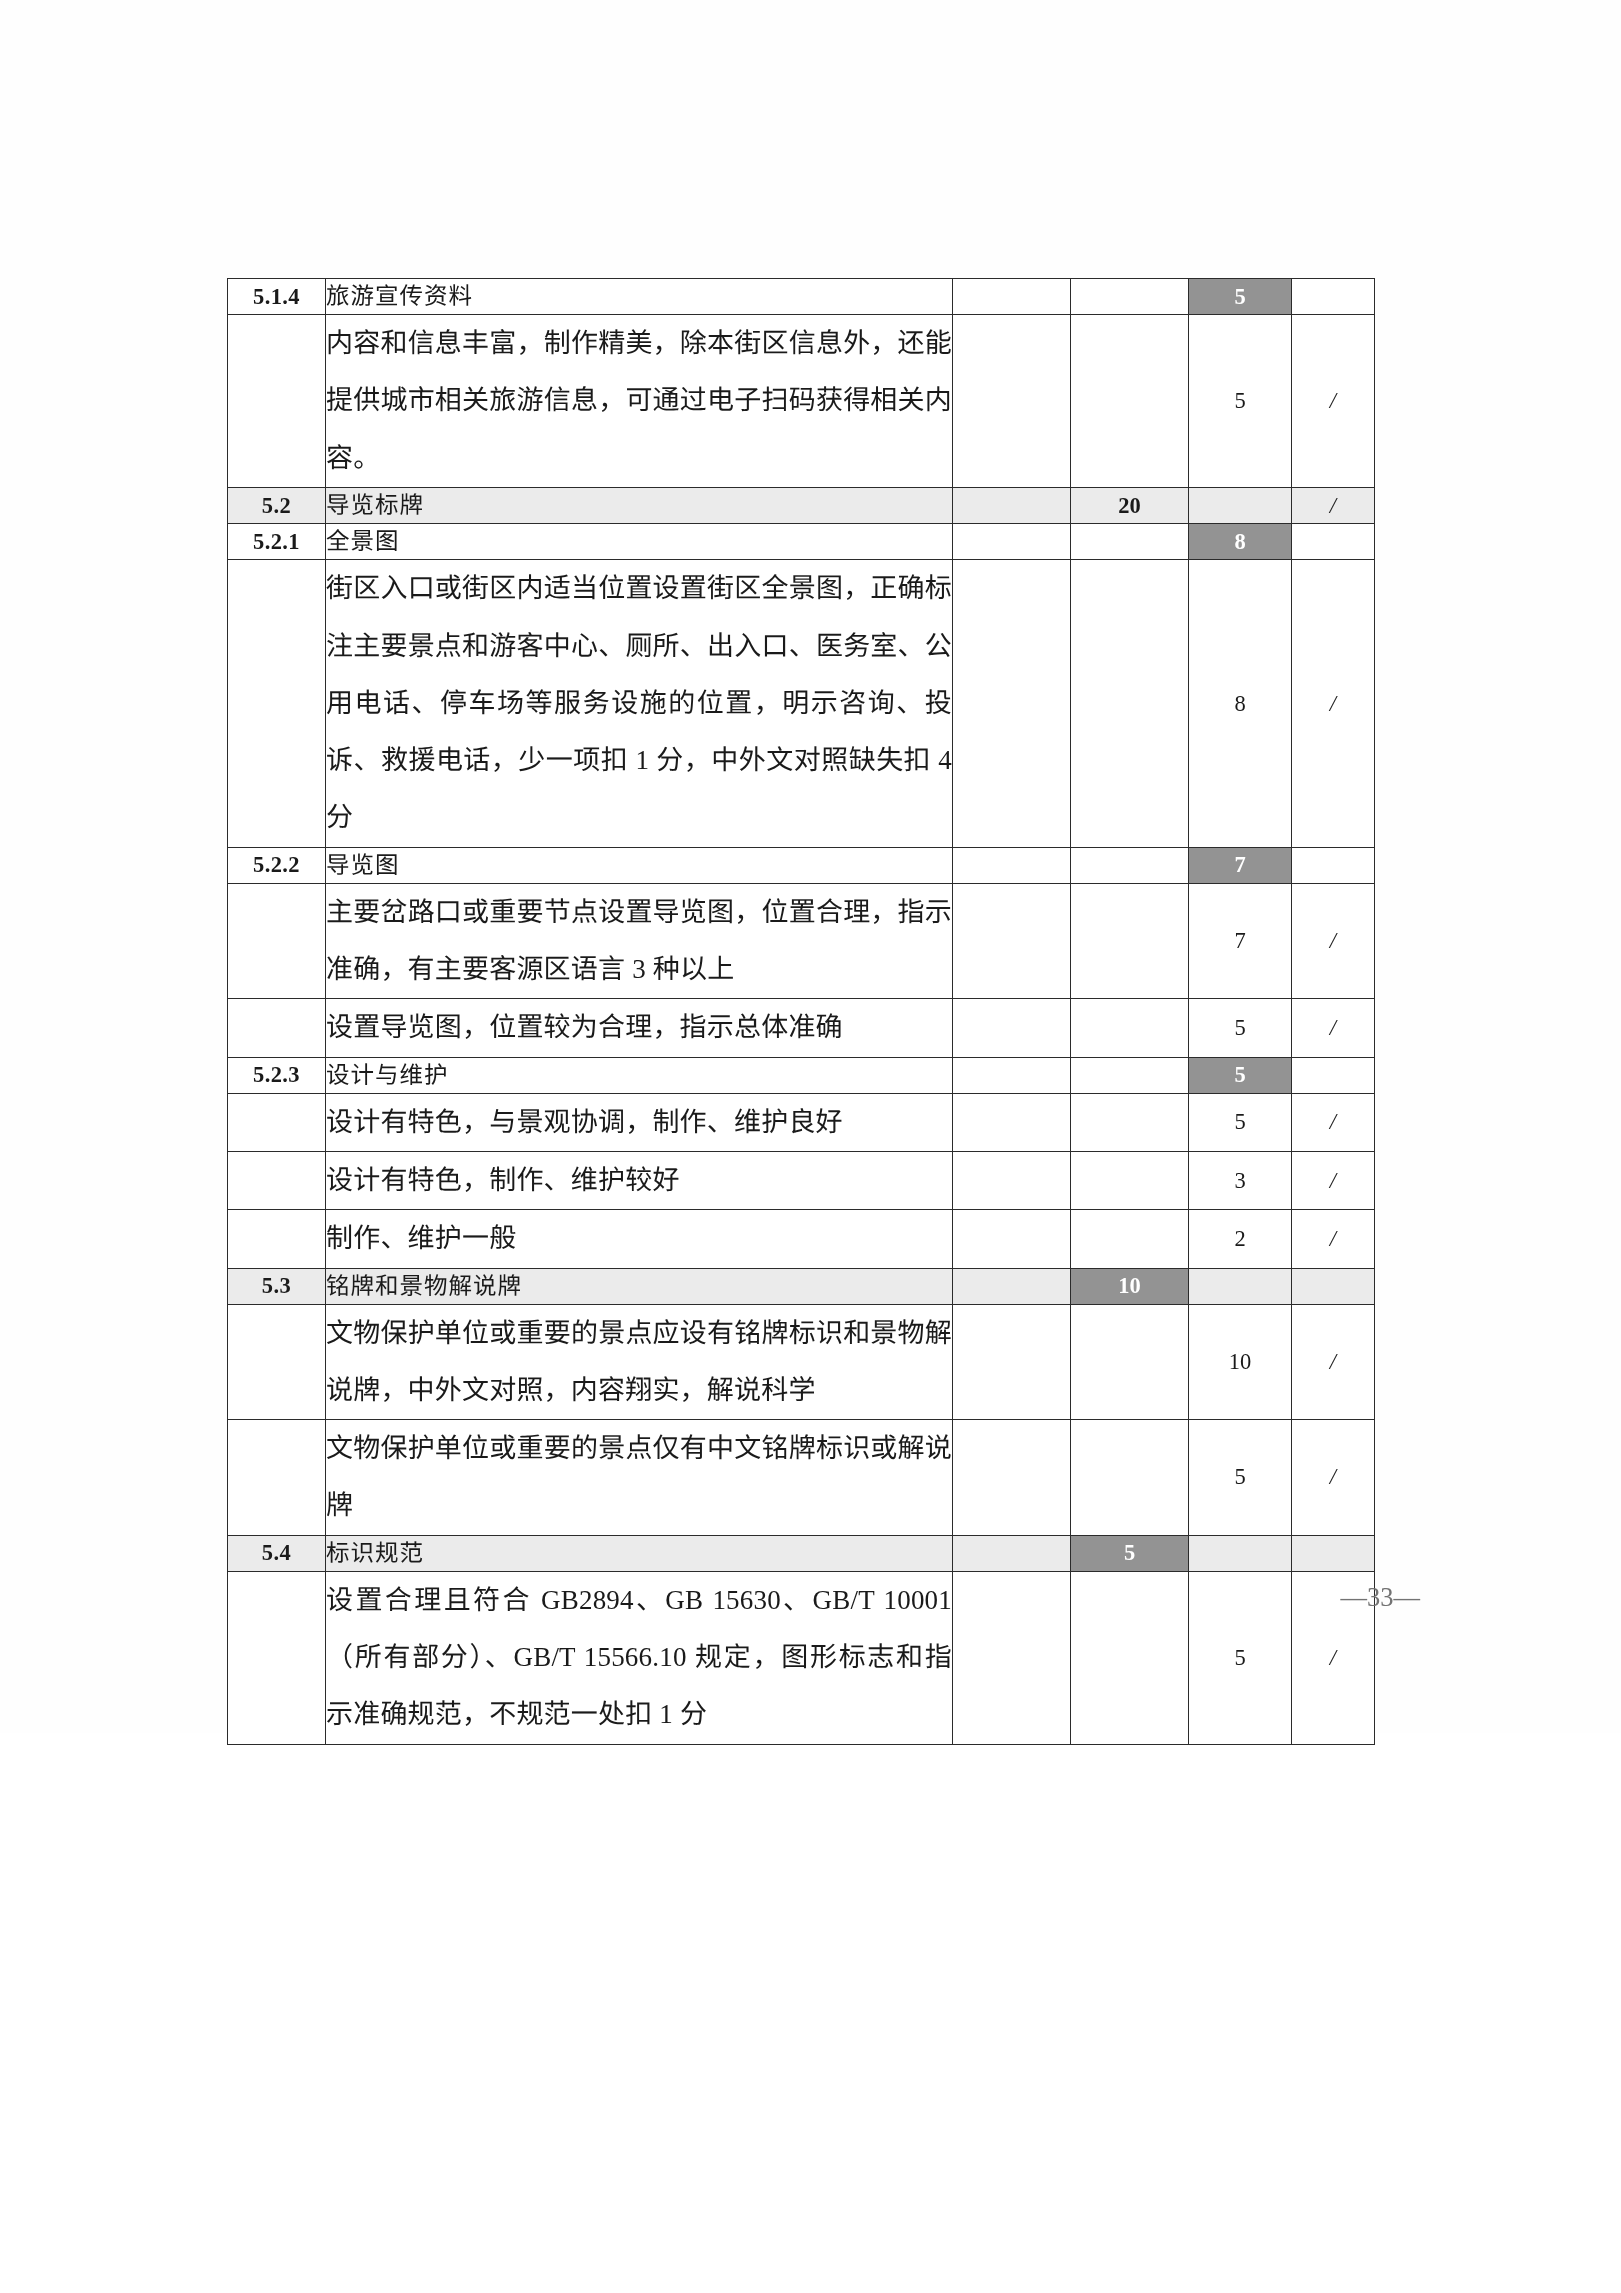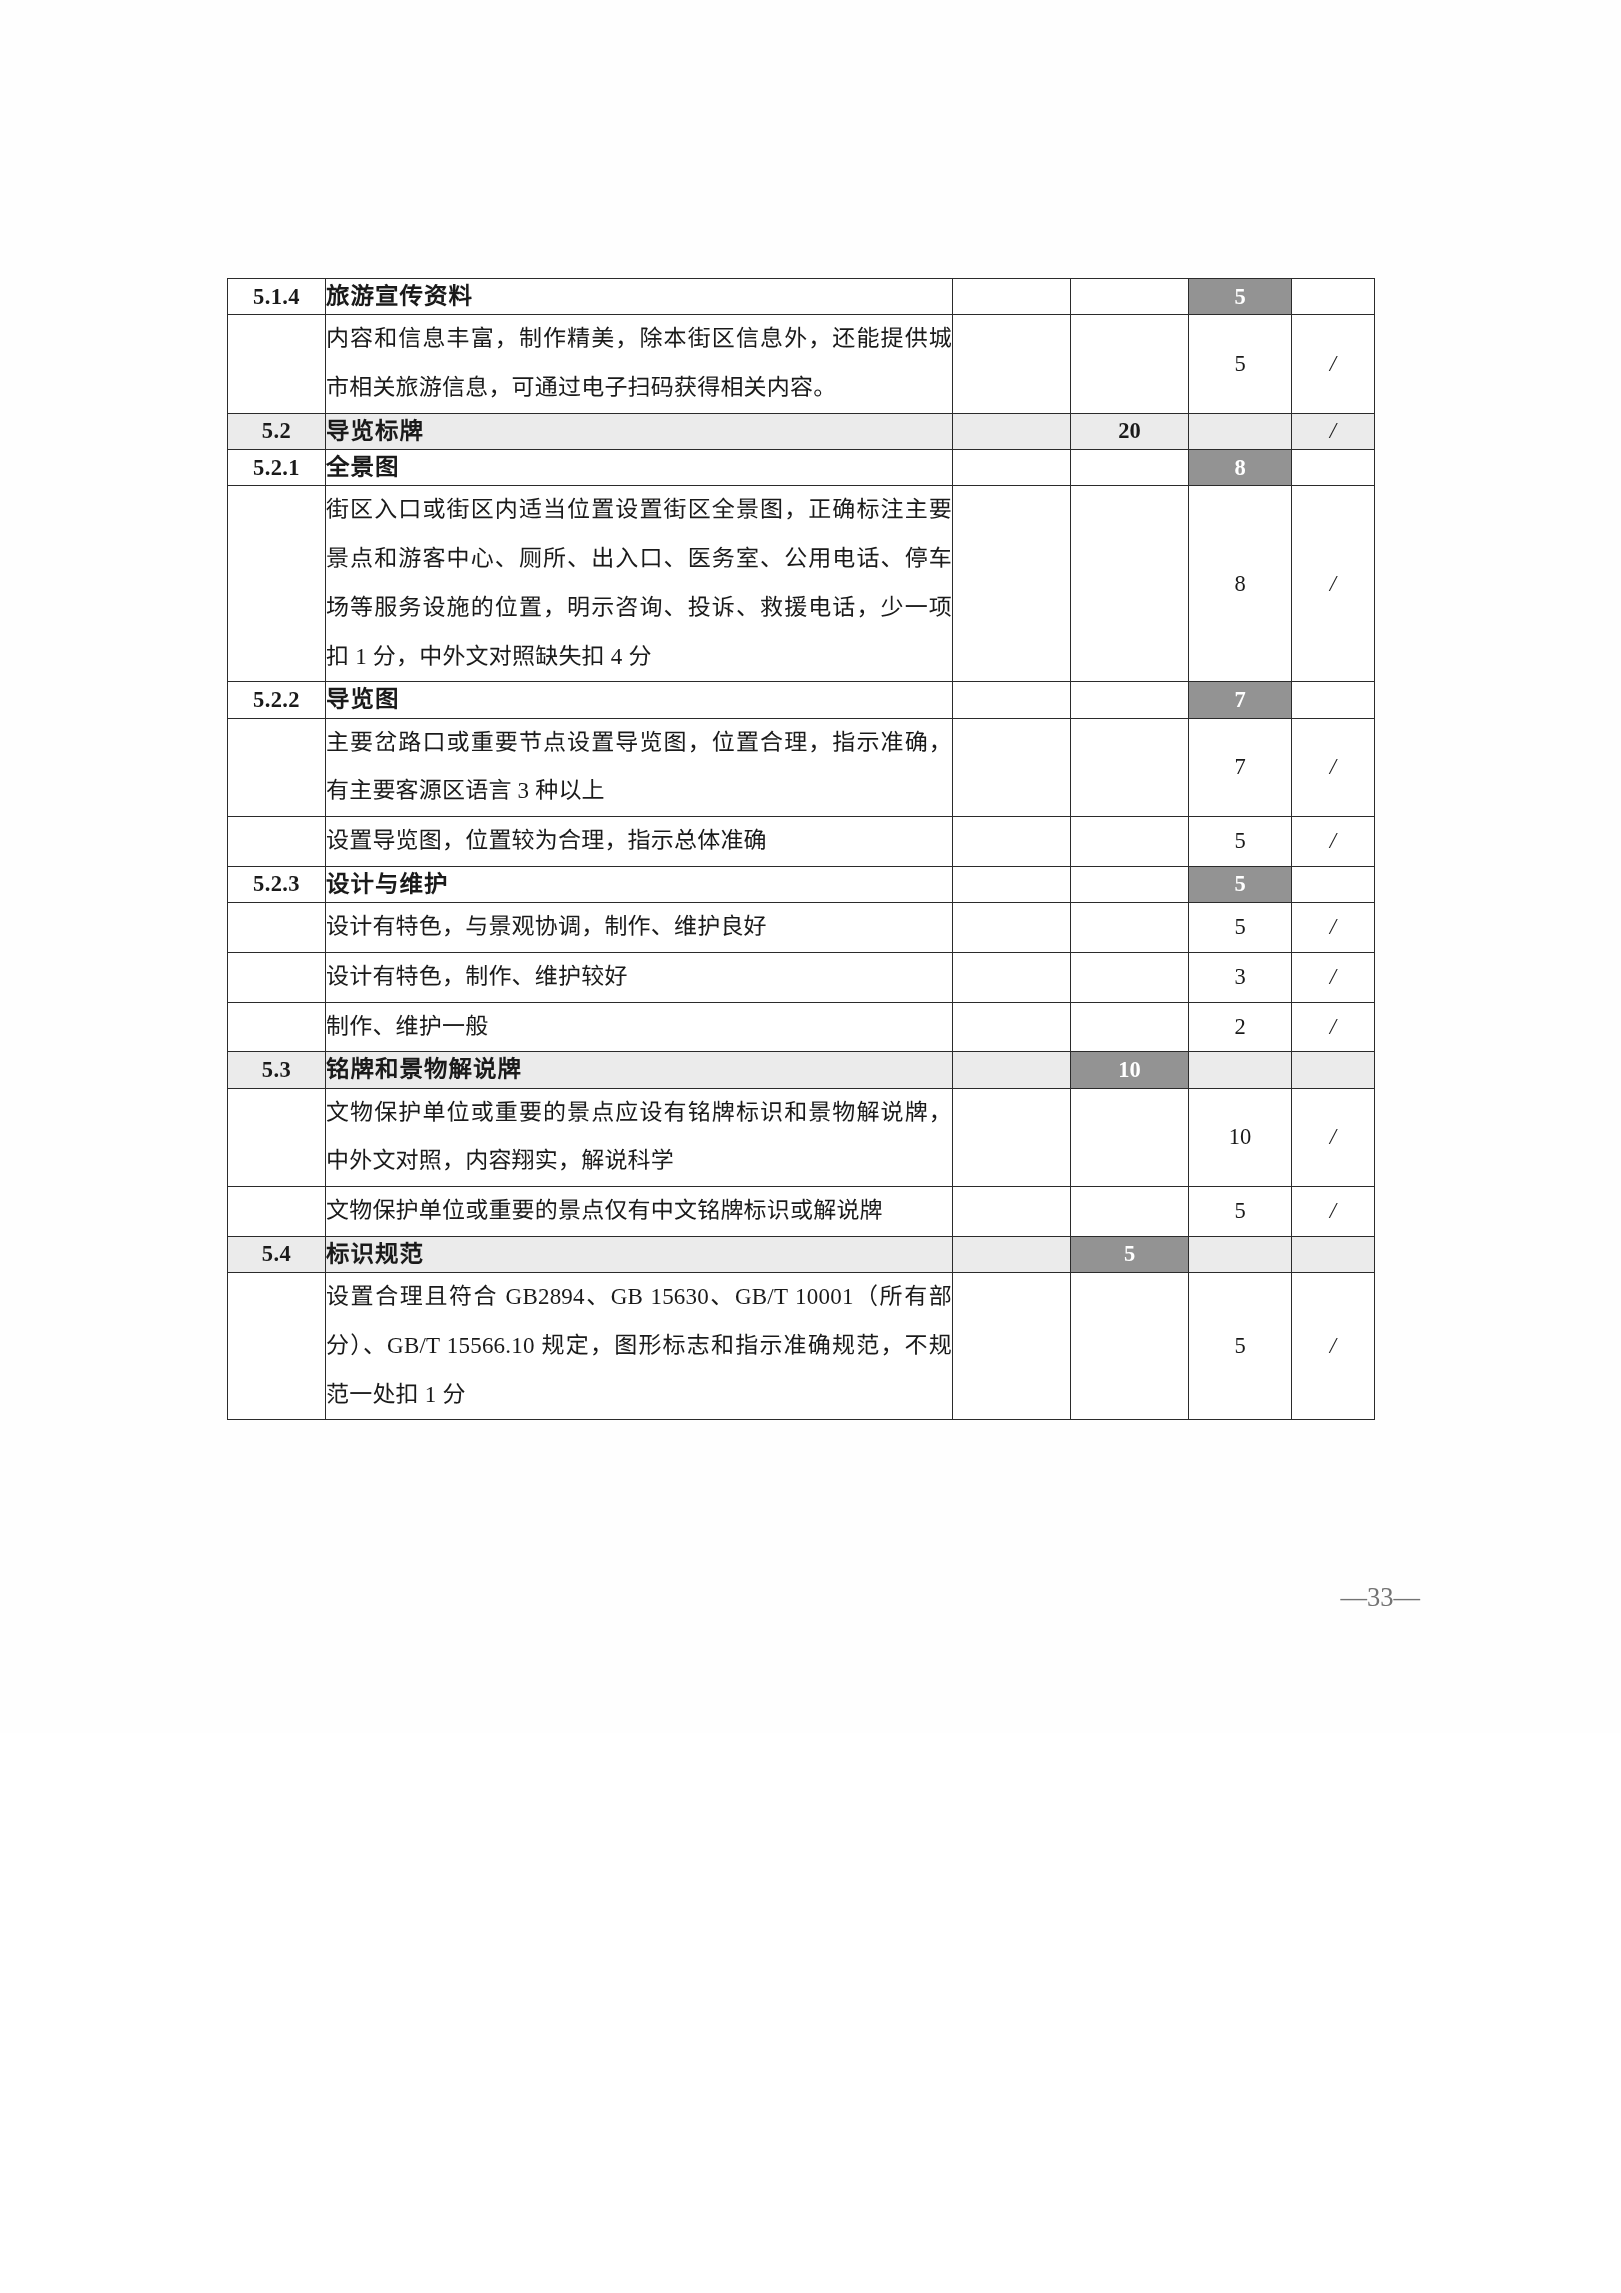--- a/index.html
+++ b/index.html
@@ -58,29 +58,29 @@
   .cell-code {
     text-align: center;
     font-weight: bold;
     font-size: 22.5px;
     letter-spacing: 0.4px;
     padding: 5.9px 2px;
     font-family: "Liberation Serif", serif;
   }
 
   .cell-title {
-    font-weight: bold;
+    font-weight: normal;
     font-size: 23.5px;
     padding: 15.7px 13.7px 15.7px 21.6px;
     letter-spacing: 1px;
     line-height: 1.5;
   }
 
   .cell-desc {
-    font-size: 23px;
+    font-size: 27px;
     line-height: 2.12;
     padding: 12.7px 15.7px 12.7px 21.6px;
     text-align: justify;
     letter-spacing: 0.2px;
   }
 
   .cell-num {
     text-align: center;
     font-size: 22.5px;
     font-family: "Liberation Serif", serif;

